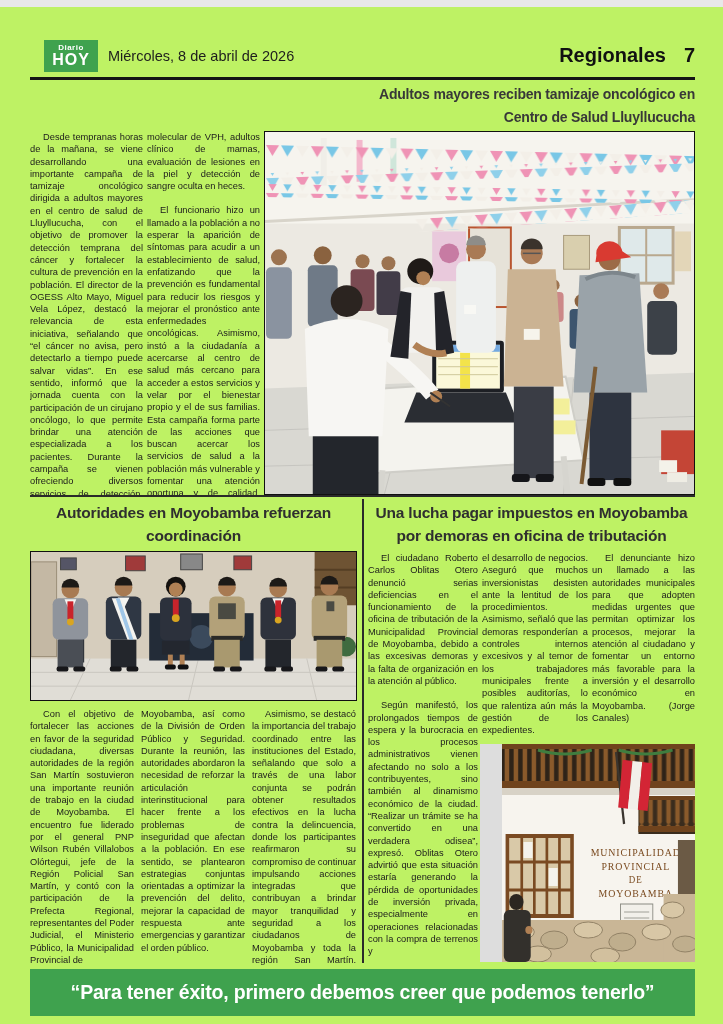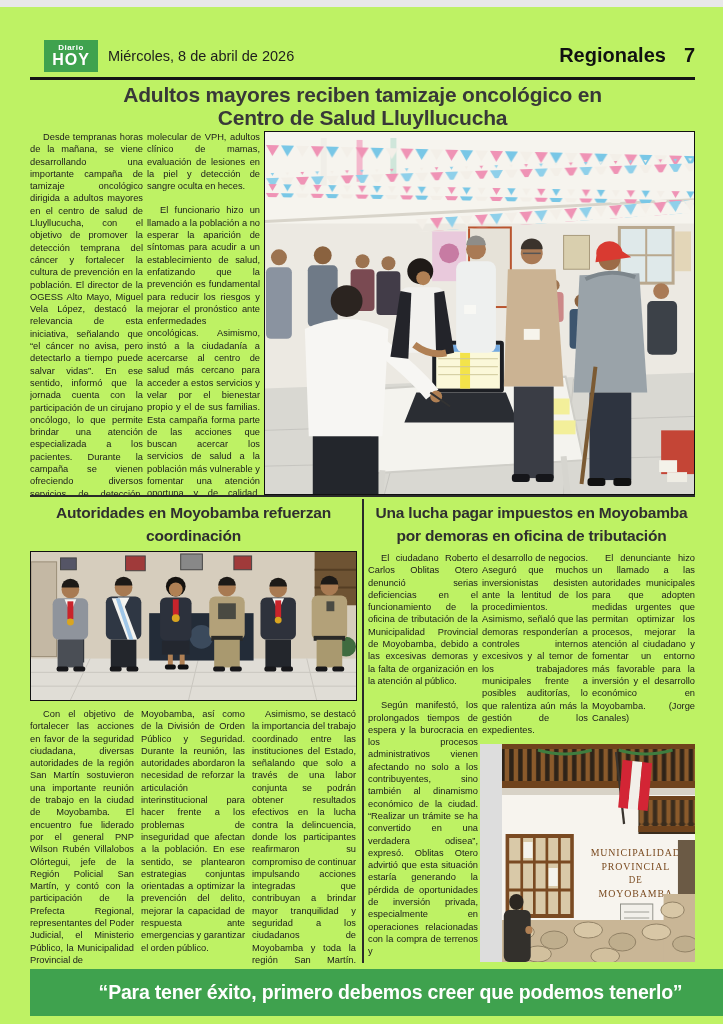--- a/index.html
+++ b/index.html
@@ -7,22 +7,22 @@
         font-family:"Liberation Sans",sans-serif;color:#1b1b1b;overflow:hidden;}
   
   .logo{position:absolute;left:44px;top:33px;width:54px;height:32px;background:#3fa24e;
         color:#fff;text-align:center;display:flex;flex-direction:column;justify-content:center;line-height:1;}
   .logo .sm{font-size:8px;font-weight:bold;letter-spacing:.5px;}
   .logo .big{font-size:16px;font-weight:bold;letter-spacing:1px;}
   .date{position:absolute;left:108px;top:41px;font-size:14.5px;color:#1d1d1d;}
   .section{position:absolute;right:28px;top:37px;font-size:20px;font-weight:bold;color:#111;display:flex;gap:18px;}
   .header-rule{position:absolute;left:30px;right:28px;top:70px;height:3px;background:#151515;}
   
-  .h1{position:absolute;left:30px;right:28px;top:76px;text-align:center;font-weight:bold;
-      font-size:21px;line-height:23px;color:#383838;letter-spacing:-.2px;}
+  .h1{position:absolute;left:30px;right:28px;top:76px;text-align:right;font-weight:bold;
+      font-size:14px;line-height:23px;color:#383838;letter-spacing:-.2px;}
   .h1 span{display:block;}
   .h2{position:absolute;text-align:center;font-weight:bold;font-size:15.5px;line-height:23px;
       color:#2f2f2f;letter-spacing:-.2px;}
   .h2 span{display:block;}
   
   .col{position:absolute;font-size:9.3px;line-height:12.3px;text-align:justify;overflow:hidden;
        hyphens:auto;-webkit-hyphens:auto;word-spacing:-.2px;}
   .col p{margin:0;}
   .col p.ind{text-indent:13px;}
   .col p.sp{margin-top:12px;}
@@ -42,21 +42,21 @@
   #sc1{left:30px;top:701px;width:104px;height:257px;}
   #sc2{left:141px;top:701px;width:104px;height:257px;}
   #sc3{left:252px;top:701px;width:104px;height:257px;}
   #h2b{left:368px;top:494px;width:327px;}
   #tc1{left:368px;top:545px;width:110px;height:410px;}
   #tc2{left:482px;top:545px;width:106px;height:186px;}
   #tc3{left:592px;top:545px;width:103px;height:190px;}
   
   .banner{position:absolute;left:30px;top:962px;width:665px;height:47px;background:#3fa24e;
           color:#fff;display:flex;align-items:center;justify-content:center;
-          font-size:19.5px;font-weight:bold;letter-spacing:-.2px;padding-left:28px;}
+          font-size:19.5px;font-weight:bold;letter-spacing:-.2px;}
 </style>
 </head>
 <body>
 
 <div class="page">
 
   <div class="logo">
     <span class="sm">Diario</span>
     <span class="big">HOY</span>
   </div>

